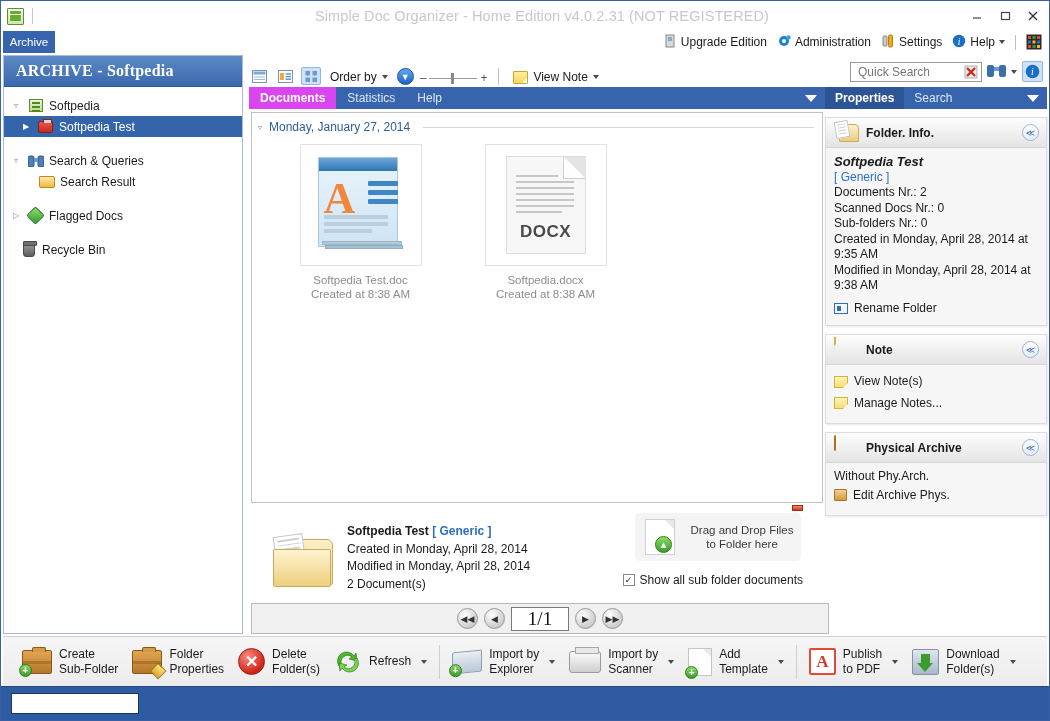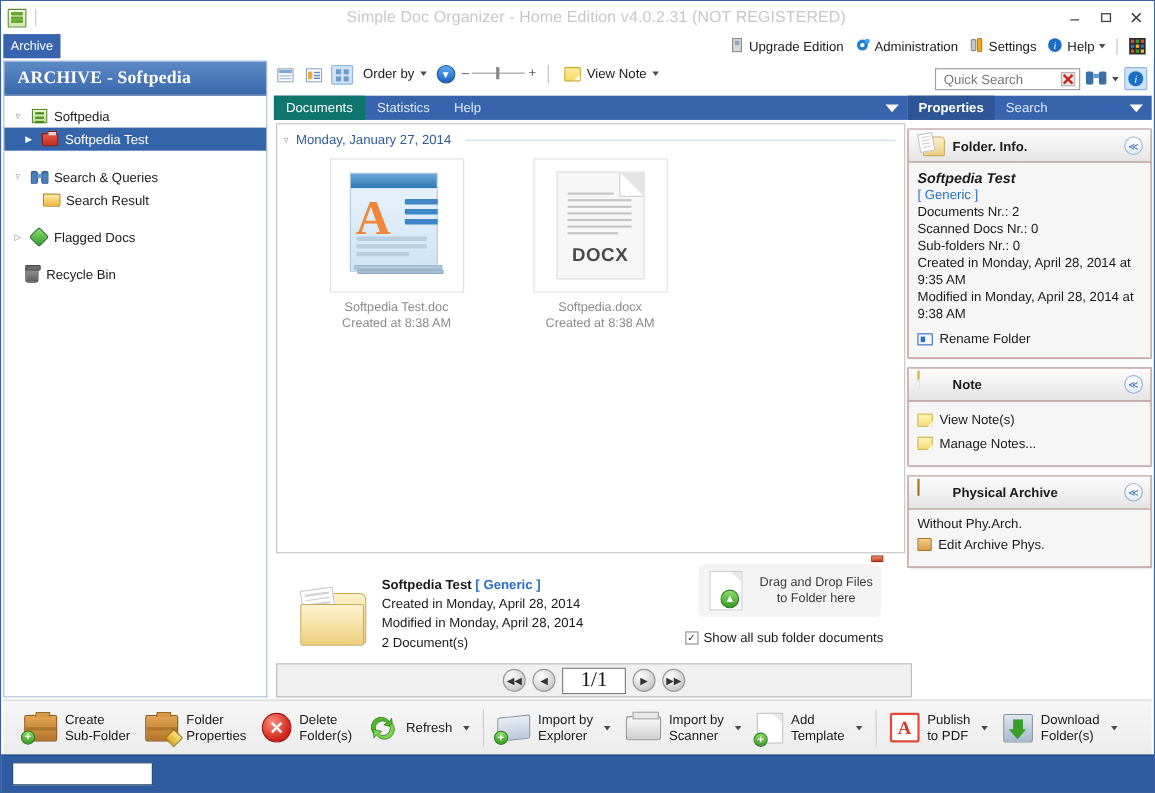--- a/index.html
+++ b/index.html
@@ -95,21 +95,21 @@
   }
   .ic-case:after{content:"";position:absolute;left:4px;top:-3px;width:7px;height:3px;border:1px solid #8f1d14;border-bottom:none;background:#d8d8d8;}
   .ic-folder-s { width:16px;height:12px;background:linear-gradient(#ffe9a8,#f0b840);border:1px solid #b88a20;border-radius:1px 2px 2px 2px;}
   .ic-diamond { width:13px;height:13px;background:linear-gradient(135deg,#8fe06a,#2f9c2f);transform:rotate(45deg);border:1px solid #1e6b1e;border-radius:2px;}
   .ic-bin { width:12px;height:14px;background:linear-gradient(#9a9a9a,#5d5d5d);border:1px solid #4a4a4a;border-radius:1px 1px 3px 3px;position:relative;}
   .ic-bin:before{content:"";position:absolute;top:-3px;left:-1px;width:12px;height:3px;background:#6e6e6e;border:1px solid #4a4a4a;border-radius:1px;}
 
   
   .center-toolbar {
     position: absolute; left: 248px; top: 58px; width: 576px; height: 26px;
-    display: flex; align-items: flex-start; gap: 6px; font-size: 12px; color: #1a1a1a;
+    display: flex; align-items: flex-end; gap: 6px; font-size: 12px; color: #1a1a1a;
   }
   .vbtn { width:20px; height:18px; display:flex;align-items:center;justify-content:center; border:1px solid transparent; }
   .vbtn.active { background:#cfe2f7; border:1px solid #8fb5e0; border-radius:2px; }
   .ordby { display:flex; align-items:center; gap:5px; padding: 1px 3px; cursor:default;}
   .blue-round {
     width:17px;height:17px;border-radius:50%;background:linear-gradient(#62a7ef,#1a64c2);
     border:1px solid #14559f;display:flex;align-items:center;justify-content:center;color:#fff;font-size:9px;
   }
   .zoomslider { display:flex; align-items:center; gap:3px; color:#555;}
   .zline { width:48px;height:1px;background:#9a9a9a;position:relative;}
@@ -131,21 +131,21 @@
   .qs-box input{border:none;outline:none;width:100px;font-size:12px;color:#8a8a8a;font-family:"Liberation Sans",sans-serif;background:transparent;}
   .qs-clear{position:absolute;right:3px;top:2px;width:15px;height:15px;display:flex;align-items:center;justify-content:center;}
   .info-btn{width:21px;height:21px;background:#cfe2f7;border:1px solid #8fb5e0;display:flex;align-items:center;justify-content:center;border-radius:2px;}
 
   
   .center-tabs {
     position: absolute; left: 248px; top: 86px; width: 576px; height: 22px;
     background: #3764ad; display: flex; align-items: center;
   }
   .ctab { height:22px;display:flex;align-items:center;padding:0 11px;color:#dce8f7;font-size:12px;cursor:default;}
-  .ctab.active { background:#0f766e; color:#ffffff; font-weight:normal; }
+  .ctab.active { background:#d946ef; color:#ffffff; font-weight:bold; }
   .ctabs-caret{position:absolute;right:8px;top:8px;width:0;height:0;border-left:6px solid transparent;border-right:6px solid transparent;border-top:7px solid #ffffff;}
 
   
   .docs-area {
     position:absolute; left:250px; top:111px; width:572px; height:391px;
     background:#ffffff; border:1px solid #c2c2c2;
   }
   .group-hdr { display:flex;align-items:center;gap:7px; padding: 7px 8px 0 6px; }
   .group-hdr .exp { font-size:8px;color:#888; }
   .group-hdr .gtitle { color:#2e5c9a; font-size:12px; font-weight:500;}
@@ -211,21 +211,21 @@
   .pgnum{width:58px;height:24px;border:1px solid #7a7a7a;background:#fff;display:flex;align-items:center;justify-content:center;
     font-family:"Liberation Serif",serif;font-size:19px;color:#111;}
 
   
   .rightpanel{position:absolute;right:2px;top:86px;width:222px;height:547px;}
   .rtabs{height:22px;background:#3764ad;display:flex;align-items:center;position:relative;}
   .rtab{height:22px;display:flex;align-items:center;padding:0 10px;color:#dce8f7;font-size:12px;cursor:default;}
   .rtab.active{background:#2d5596;color:#fff;font-weight:bold;}
   .rtabs-caret{position:absolute;right:8px;top:8px;width:0;height:0;border-left:6px solid transparent;border-right:6px solid transparent;border-top:7px solid #ffffff;}
 
-  .card{margin-top:8px;background:#7f1d1d;border:1px solid #dcdcdc;box-shadow:1px 1px 2px rgba(0,0,0,.10);position:relative;}
+  .card{margin-top:8px;background:#000000;border:1px solid #dcdcdc;box-shadow:1px 1px 2px rgba(0,0,0,.10);position:relative;}
   .card-hdr{height:30px;display:flex;align-items:center;background:linear-gradient(#fdfdfd,#e4e4e4);border-bottom:1px solid #d6d6d6;padding-left:8px;position:relative;}
   .card-hdr .chico{width:26px;height:24px;margin-right:6px;position:relative;flex:0 0 auto;}
   .card-hdr .chtitle{font-size:12px;font-weight:bold;color:#1a1a1a;}
   .collapse-btn{position:absolute;right:7px;top:6px;width:17px;height:17px;border-radius:50%;border:1px solid #9ab4d0;
     background:linear-gradient(#ffffff,#e2ecf7);display:flex;align-items:center;justify-content:center;color:#3a6ea5;font-size:9px;}
   .card-body{padding:6px 8px 9px 8px;background:#f6f6f6;font-size:12px;color:#1a1a1a;line-height:15.5px;}
   .fi-name{font-weight:bold;font-style:italic;font-size:13px;}
   .fi-generic{color:#2b6fc4;}
   .fi-line{white-space:normal;}
   .link-row{display:flex;align-items:center;gap:6px;margin-top:7px;cursor:default;}

